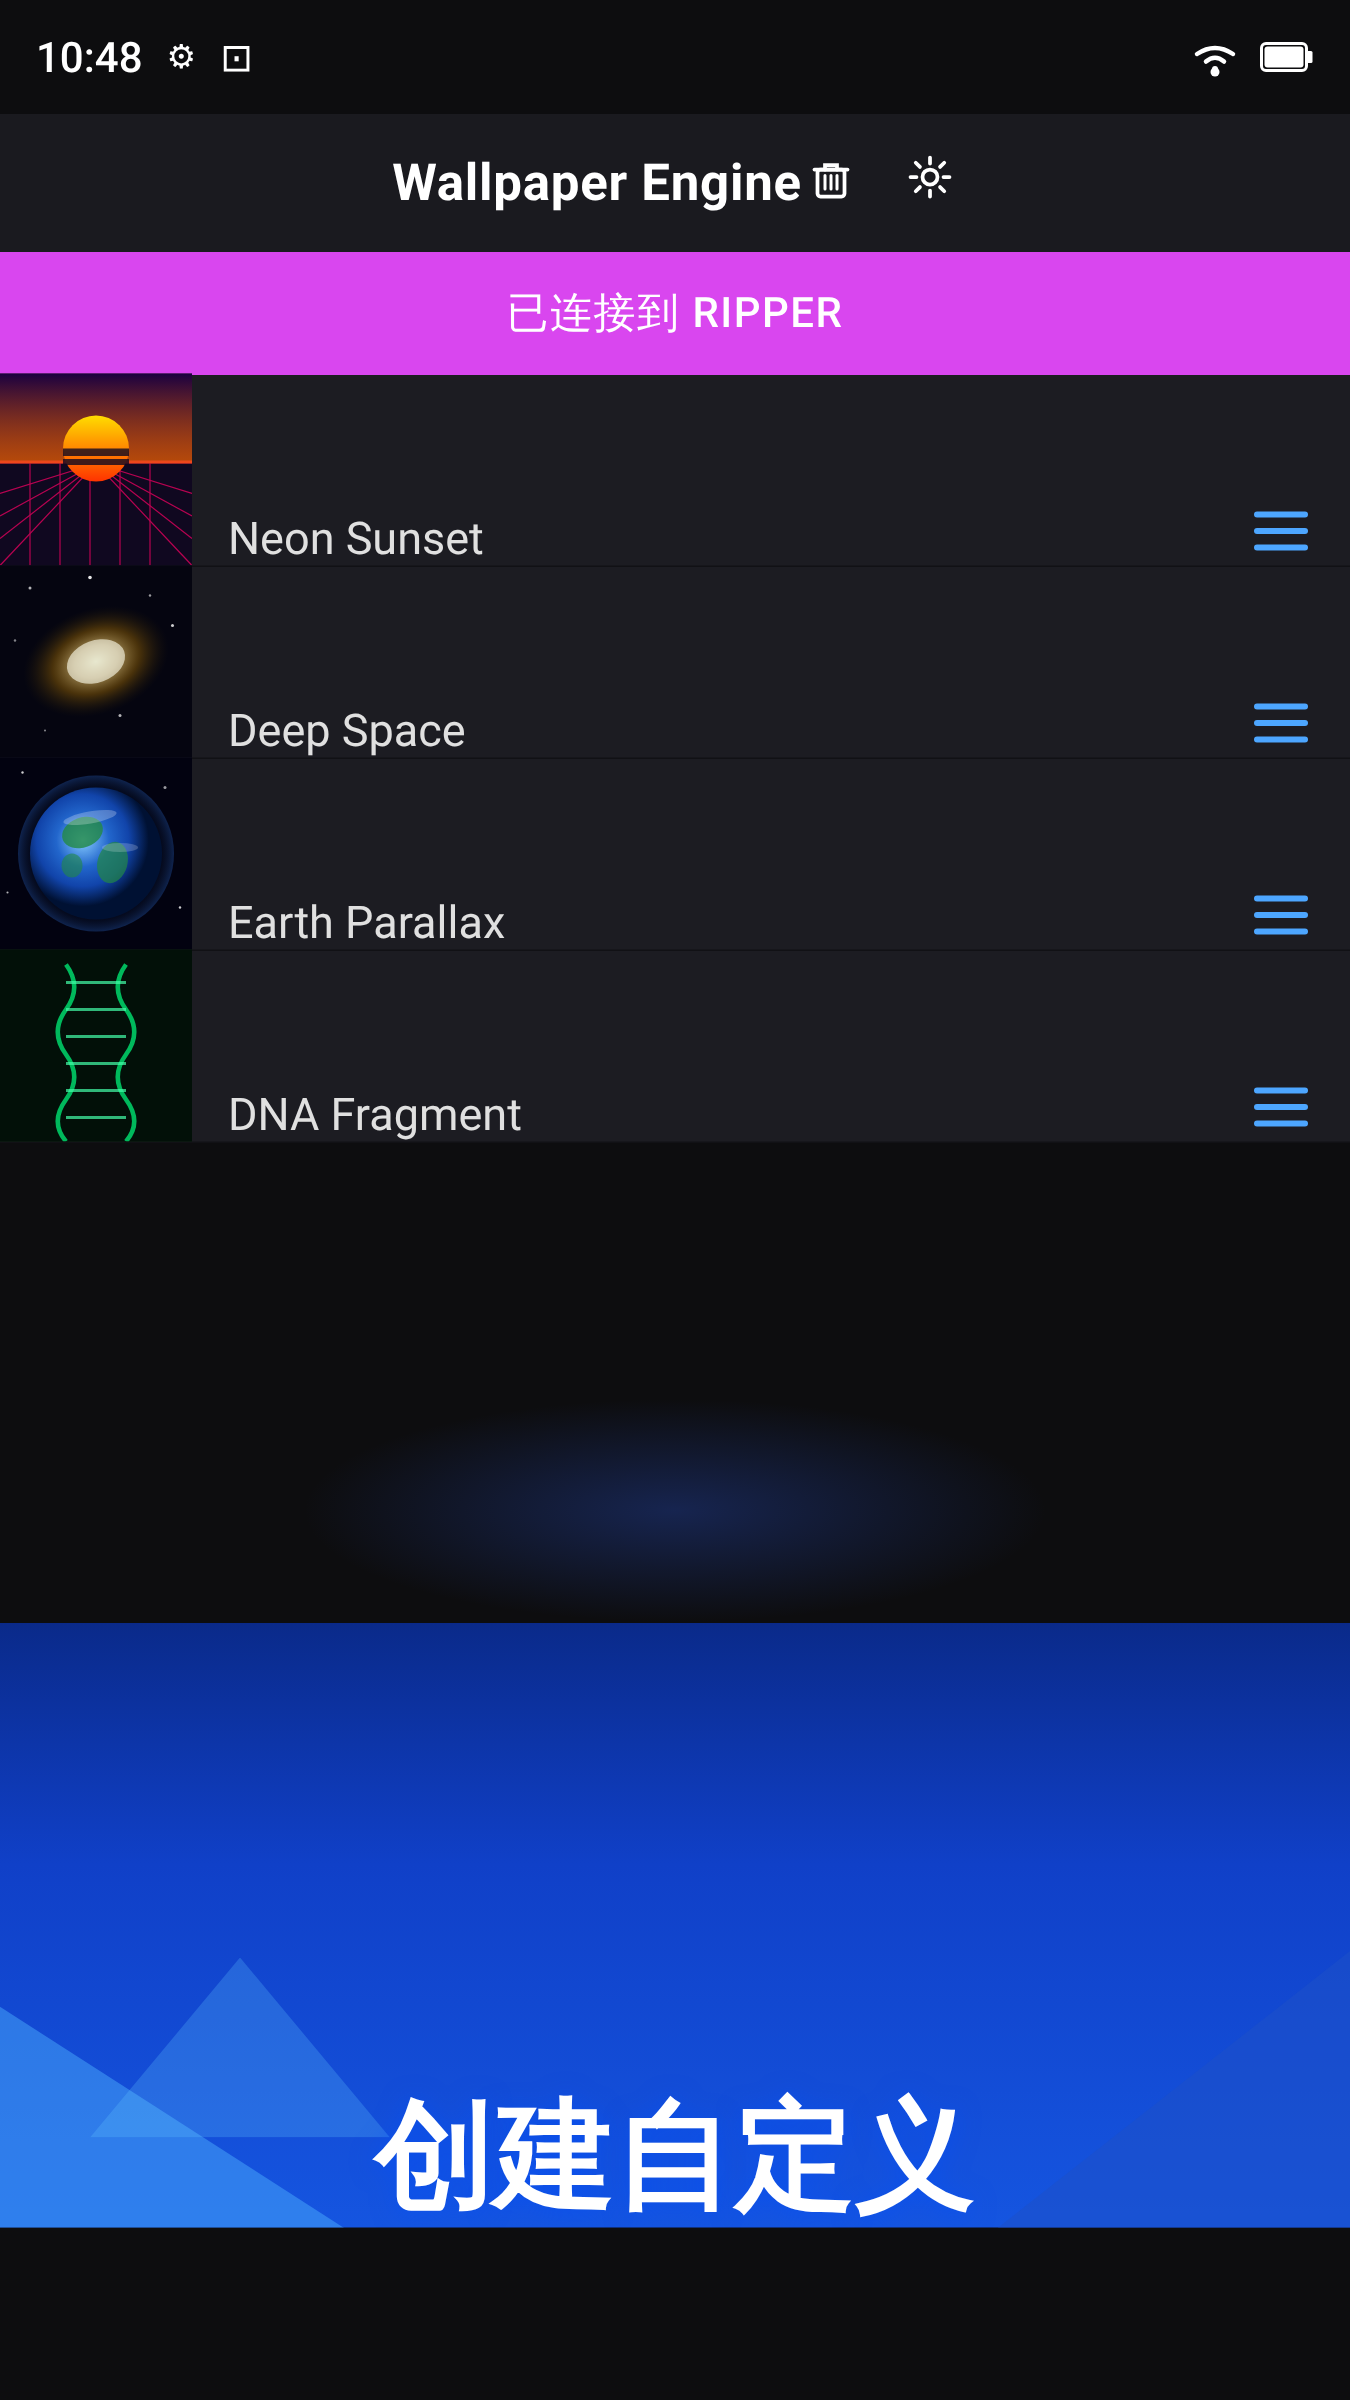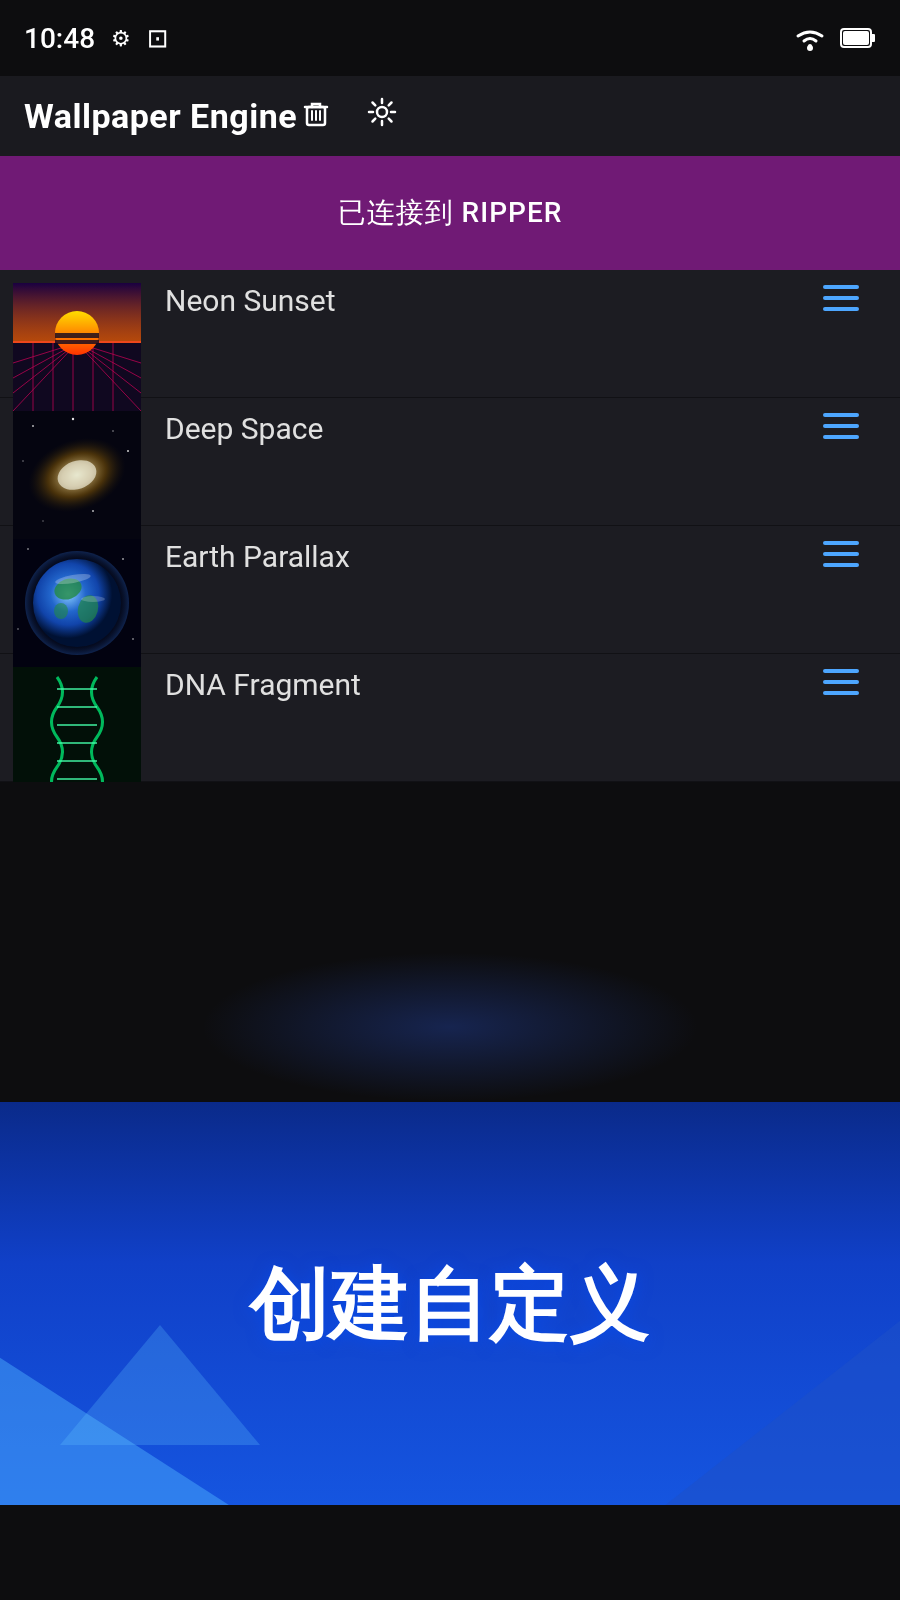--- a/index.html
+++ b/index.html
@@ -38,24 +38,24 @@
     }
     .status-right {
       display: flex;
       align-items: center;
       gap: 12px;
     }
 
     
     .app-bar {
       display: flex;
-      justify-content: flex-start;
+      justify-content: center;
       align-items: center;
       padding: 12px 24px;
-      height: 80px;
+      height: 92px;
       background: #1a1a1f;
     }
     .app-title {
       color: #ffffff;
       font-size: 34px;
       font-weight: 700;
       letter-spacing: 0.5px;
     }
     .app-bar-actions {
       display: flex;
@@ -63,37 +63,37 @@
       align-items: center;
     }
     .app-bar-icon {
       color: #ffffff;
       font-size: 32px;
       cursor: pointer;
     }
 
     
     .connection-banner {
-      background: #701a75;
+      background: #d946ef;
       text-align: center;
-      padding: 38px;
+      padding: 22px;
       font-size: 28px;
       color: #ffffff;
       font-weight: 500;
       letter-spacing: 1px;
     }
 
     
     .wallpaper-list {
       background: #1a1a1f;
     }
     .wallpaper-item {
       display: flex;
-      align-items: flex-start;
-      padding: 13px;
+      align-items: flex-end;
+      padding: 0;
       border-bottom: 1px solid #111115;
       cursor: pointer;
       background: #1c1c22;
       height: 128px;
     }
     .wallpaper-thumb {
       width: 128px;
       height: 128px;
       flex-shrink: 0;
       overflow: hidden;
@@ -149,21 +149,21 @@
       height: 320px;
       position: relative;
     }
 
     
     .blue-promo {
       background: linear-gradient(180deg, #0a2a8a 0%, #1040c8 40%, #1555e0 100%);
       height: 403px;
       position: relative;
       display: flex;
-      align-items: center;
+      align-items: flex-end;
       justify-content: center;
       overflow: hidden;
     }
     .blue-promo-text {
       color: #ffffff;
       font-size: 80px;
       font-weight: 700;
       text-align: center;
       line-height: 1.2;
       z-index: 2;

